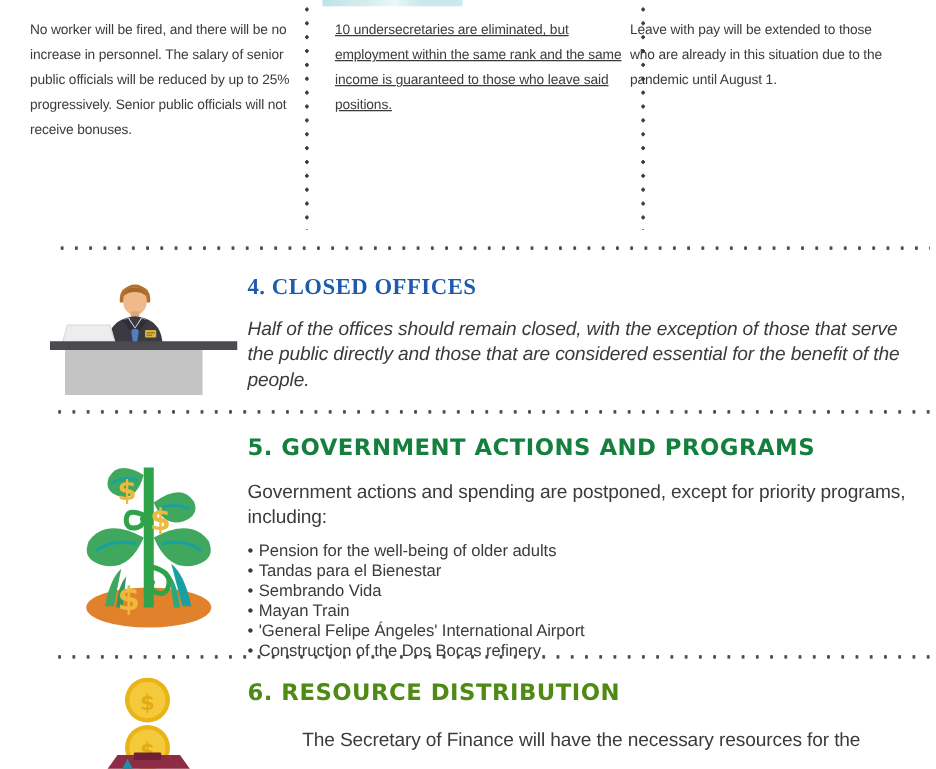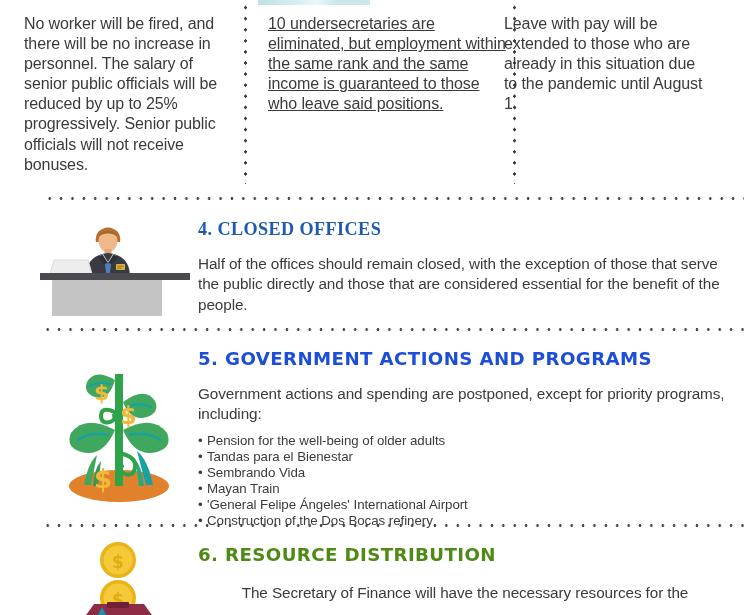--- a/index.html
+++ b/index.html
@@ -34,21 +34,21 @@
     top: 0;
     width: 749px;
     height: 190px;
   }
   .col {
     position: absolute;
     top: 14px;
   }
   .col p {
     margin: 0;
-    font-size: 16px;
+    font-size: 11px;
     line-height: 20.1px;
     color: #3b3b3b;
     letter-spacing: -0.1px;
   }
   .col-1 { left: 24px;  width: 212px; }
   .col-2 { left: 268px; width: 240px; text-decoration: underline; }
   .col-3 { left: 504px; width: 205px; }
 
   
   .vdots {
@@ -94,32 +94,32 @@
   }
   .sec-title {
     margin: 0;
     font-size: 18.2px;
     font-weight: bold;
     letter-spacing: 0.4px;
     line-height: 22px;
     font-family: "DejaVu Sans", sans-serif;
   }
   .sec-title.blue  { color: #1f5bad; }
-  .sec-title.red   { color: #1d4ed8; }
+  .sec-title.red   { color: #15803d; }
   .sec-title.green { color: #4e8a14; }
 
   .sec-text {
     margin: 0;
     font-size: 15.3px;
     line-height: 20.4px;
     color: #3b3b3b;
     letter-spacing: -0.1px;
   }
   .sec-4 .sec-title { margin-top: 12px; font-family: Liberation Serif, serif; }
-  .sec-4 .sec-text  { margin-top: 14px; }
+  .sec-4 .sec-text  { margin-top: 14px; font-style: italic; }
   .sec-5 .sec-title { margin-top: 12px; }
   .sec-5 .sec-text  { margin-top: 14px; }
   .sec-6 .sec-title { margin-top: 12px; }
   .sec-6 .sec-text  { margin-top: 17px; text-align: center; }
 
   .bullets {
     margin: 8px 0 0 0;
     padding: 0;
     list-style: none;
   }

